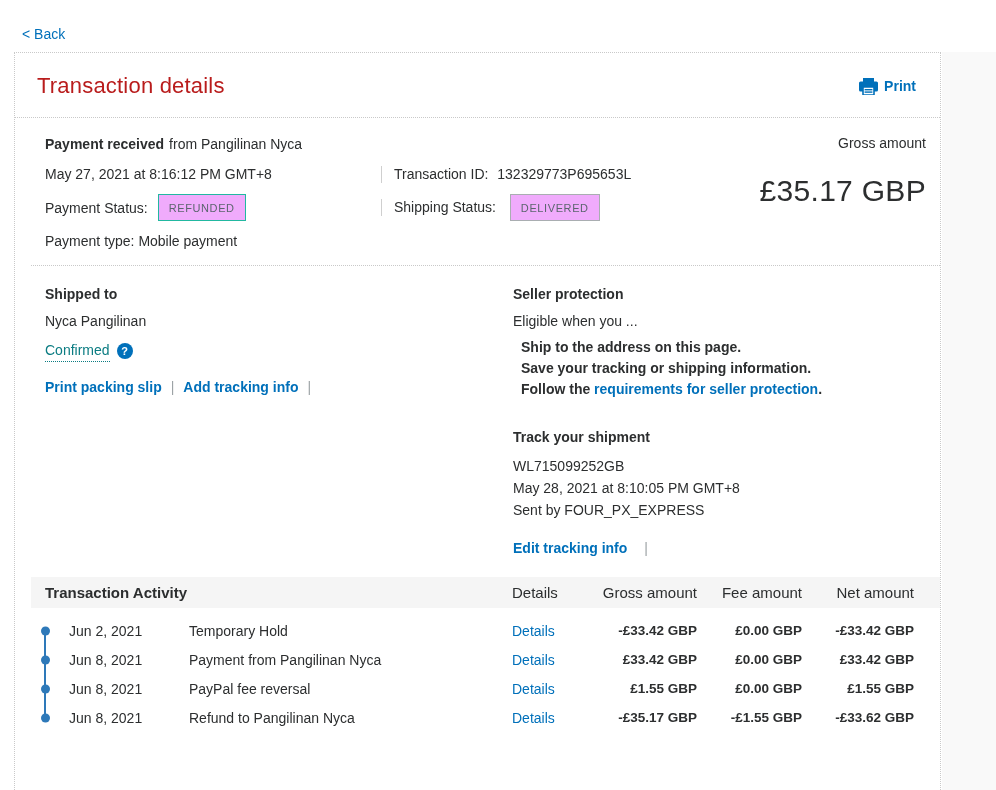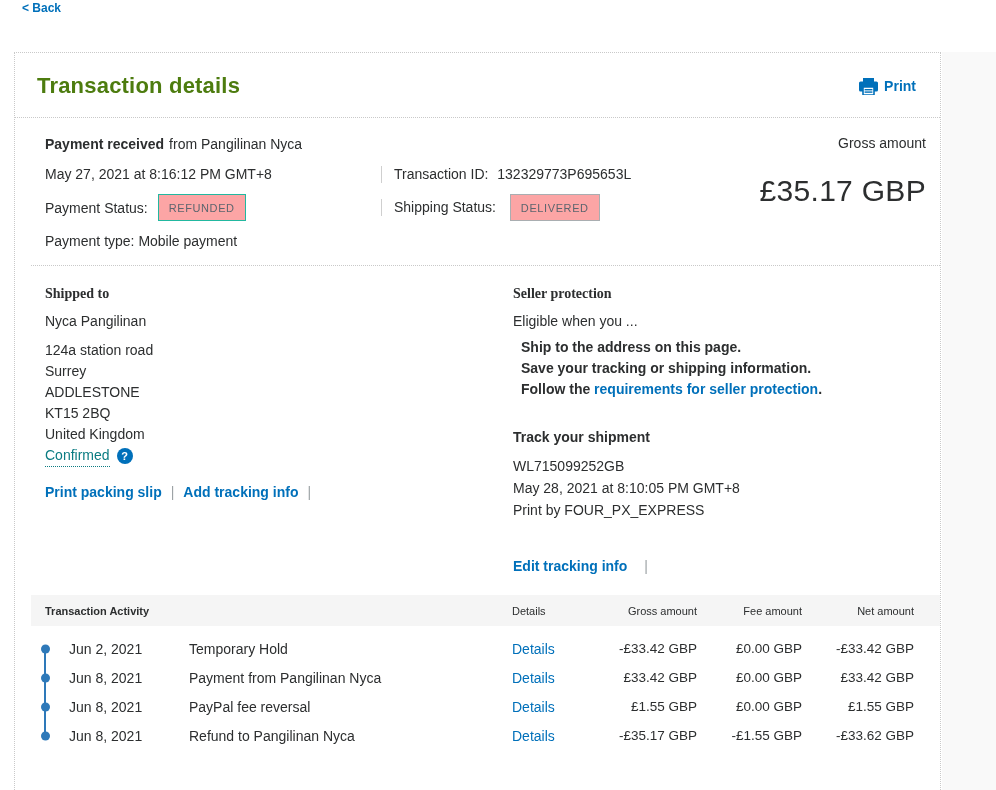--- a/index.html
+++ b/index.html
@@ -1,98 +1,98 @@
 <!DOCTYPE html>
 <html style="--accent: #0070ba; --text: #2c2e2f; --teal: #22b8a0; --badge-gray: #a9aeb1; --confirmed-teal: #0b7c82; --timeline-blue: #2e79b9;"><head>
 <meta charset="utf-8">
 <style>
   * { margin:0; padding:0; box-sizing:border-box; }
   html,body { width:996px; height:790px; overflow:hidden; background:#ffffff;
     font-family:"Liberation Sans", sans-serif; color:var(--text, #2c2e2f); }
   a { text-decoration:none; cursor:pointer; }
 
-  .back { position:absolute; left:22px; top:1px; font-size:12px; font-weight:bold;
+  .back { position:absolute; left:22px; top:26px; font-size:14px; font-weight:normal;
     color:var(--accent, #0070ba); }
 
   .right-bg { position:absolute; left:942px; top:52px; width:54px; height:738px;
     background:#f9f9f9; }
 
   .card { position:absolute; left:14px; top:52px; width:927px; height:900px;
     background:#ffffff; border:1px dotted #c9c9c9; }
 
   .card-header { display:flex; align-items:center; justify-content:space-between;
     padding:20px 24px 18px 22px; border-bottom:1px dotted #c9c9c9; }
-  .card-header h1 { font-size:22px; font-weight:700; color:#4d7c0f; letter-spacing:0.2px; }
+  .card-header h1 { font-size:22px; font-weight:400; color:#b91c1c; letter-spacing:0.2px; }
   .print { display:flex; gap:6px; color:var(--accent, #0070ba);
     font-size:14px; font-weight:bold; cursor:pointer;margin-left:12px; }
 
   .card-body { padding:0 0 0 16px; }
 
   
   .summary { display:flex; justify-content:space-between; padding:16px 14px 14px 14px;
     border-bottom:1px dotted #c9c9c9; margin-right:0; }
   .srow { display:flex; align-items:center; line-height:20px; font-size:14px; margin-bottom:10px; }
   .srow:last-child { margin-bottom:0; }
   .bold { font-weight:bold; }
   .gap-l { margin-left:5px; }
   .col1 { width:336px; display:flex; align-items:center; }
   .vdiv { width:1px; height:17px; background:#cfcfcf; margin:0 12px 0 0; }
   .badge { display:inline-block; font-size:11px; letter-spacing:0.6px; color:#5b656e;
-    padding:3px 10px 2px 10px; margin-left:10px; background:#fca5a5; }
+    padding:3px 10px 2px 10px; margin-left:10px; background:#f0abfc; }
   .badge-refunded { border:1px solid var(--teal, #22b8a0); }
   .badge-delivered { border:1px solid var(--badge-gray, #a9aeb1); }
   .summary-right { text-align:right; padding-top:1px; }
   .gross-label { font-size:14px; color:#2c2e2f; }
   .gross-amount { font-size:30px; font-weight:400; color:#2c2e2f; margin-top:23px; letter-spacing:0.3px; }
 
   
   .twocol { display:flex; padding:20px 14px 0 14px; font-size:14px; }
   .col-left { width:468px; }
   .col-right { flex:1; }
-  .sec-h { font-weight:bold; font-size:14px; margin-bottom:11px;font-family:Liberation Serif, serif; }
+  .sec-h { font-weight:bold; font-size:14px; margin-bottom:11px; }
   .ship-name { margin-bottom:11px; }
   .addr div { line-height:21px; }
   .confirmed-row { margin-top:0; line-height:21px; display:flex; align-items:center; gap:7px; }
   .confirmed { color:var(--confirmed-teal, #0b7c82); border-bottom:1px dotted var(--confirmed-teal, #0b7c82);
     cursor:pointer; }
   .q-icon { display:inline-flex; align-items:center; justify-content:center; width:16px; height:16px;
     border-radius:50%; background:var(--accent, #0070ba); color:#fff; font-size:11px; font-weight:bold;
     cursor:pointer; }
   .links-row { margin-top:17px; font-size:14px; font-weight:bold; display:flex; align-items:flex-end; gap:9px; }
   .links-row a { color:var(--accent, #0070ba); }
   .pipe { color:#9da3a6; font-weight:400; }
 
   .sp-status { margin-bottom:15px; }
   .sp-intro { margin-bottom:8px; }
   .sp-cond { font-weight:bold; padding-left:8px; line-height:21px; }
   .sp-cond a { color:var(--accent, #0070ba); }
   .track-h { font-weight:bold; margin-top:29px; margin-bottom:10px; }
   .track-line { line-height:22px; }
-  .edit-row { margin-top:37px; font-weight:bold; display:flex; align-items:center; gap:17px; }
+  .edit-row { margin-top:19px; font-weight:bold; display:flex; align-items:center; gap:17px; }
   .edit-row a { color:var(--accent, #0070ba); }
 
   
   .activity { margin-top:21px; }
   .a-grid { display:grid; grid-template-columns:38px 120px 1fr 92px 115px 105px 112px;
     align-items:center; padding-right:26px; }
-  .a-head { background:#f5f5f5; height:31px; font-size:11px; }
+  .a-head { background:#f5f5f5; height:31px; font-size:15px; }
   .a-title { grid-column:1 / 4; padding-left:14px; font-weight:bold; }
   .a-col.details { padding-left:22px; }
   .num { text-align:right; }
   .a-rows { margin-top:8px; }
   .a-row { height:29px; font-size:14px; }
   .t-cell { position:relative; height:100%; }
   .t-cell .dot { position:absolute; left:10px; top:50%; transform:translateY(-50%);
     width:9px; height:9px; border-radius:50%; background:var(--timeline-blue, #2e79b9); z-index:1; }
   .a-row:not(:last-child) .t-cell::after { content:""; position:absolute; left:13px; top:50%;
     width:2px; height:100%; background:var(--timeline-blue, #2e79b9); }
   .a-date { padding-left:0; }
   .a-details { padding-left:22px; }
   .a-details a { color:var(--accent, #0070ba); }
-  .a-amt { text-align:right; font-size:13.5px; }
+  .a-amt { text-align:right; font-size:13.5px;font-weight:bold; }
 </style>
 </head>
 <body>
 
 <a class="back">&lt; Back</a>
 <div class="right-bg"></div>
 
 <div class="card">
 
   <div class="card-header">
@@ -146,27 +146,20 @@
         <div class="gross-label">Gross amount</div>
         <div class="gross-amount">£35.17 GBP</div>
       </div>
     </section>
 
     <section class="twocol">
 
       <div class="col-left">
         <div class="sec-h">Shipped to</div>
         <div class="ship-name">Nyca Pangilinan</div>
-        <div class="addr">
-          <div>124a station road</div>
-          <div>Surrey</div>
-          <div>ADDLESTONE</div>
-          <div>KT15 2BQ</div>
-          <div>United Kingdom</div>
-        </div>
         <div class="confirmed-row">
           <span class="confirmed">Confirmed</span>
           <span class="q-icon">?</span>
         </div>
         <div class="links-row">
           <a>Print packing slip</a>
           <span class="pipe">|</span>
           <a>Add tracking info</a>
           <span class="pipe">|</span>
         </div>
@@ -176,21 +169,21 @@
         <div class="sec-h">Seller protection</div>
         <div class="sp-intro">Eligible when you ...</div>
         <div class="sp-cond">Ship to the address on this page.</div>
         <div class="sp-cond">Save your tracking or shipping information.</div>
         <div class="sp-cond">
           <span>Follow the </span><a>requirements for seller protection</a><span>.</span>
         </div>
         <div class="track-h">Track your shipment</div>
         <div class="track-line">WL715099252GB</div>
         <div class="track-line">May 28, 2021 at 8:10:05 PM GMT+8</div>
-        <div class="track-line">Print by FOUR_PX_EXPRESS</div>
+        <div class="track-line">Sent by FOUR_PX_EXPRESS</div>
         <div class="edit-row">
           <a>Edit tracking info</a>
           <span class="pipe">|</span>
         </div>
       </div>
 
     </section>
 
     <section class="activity">
       <div class="a-grid a-head">

